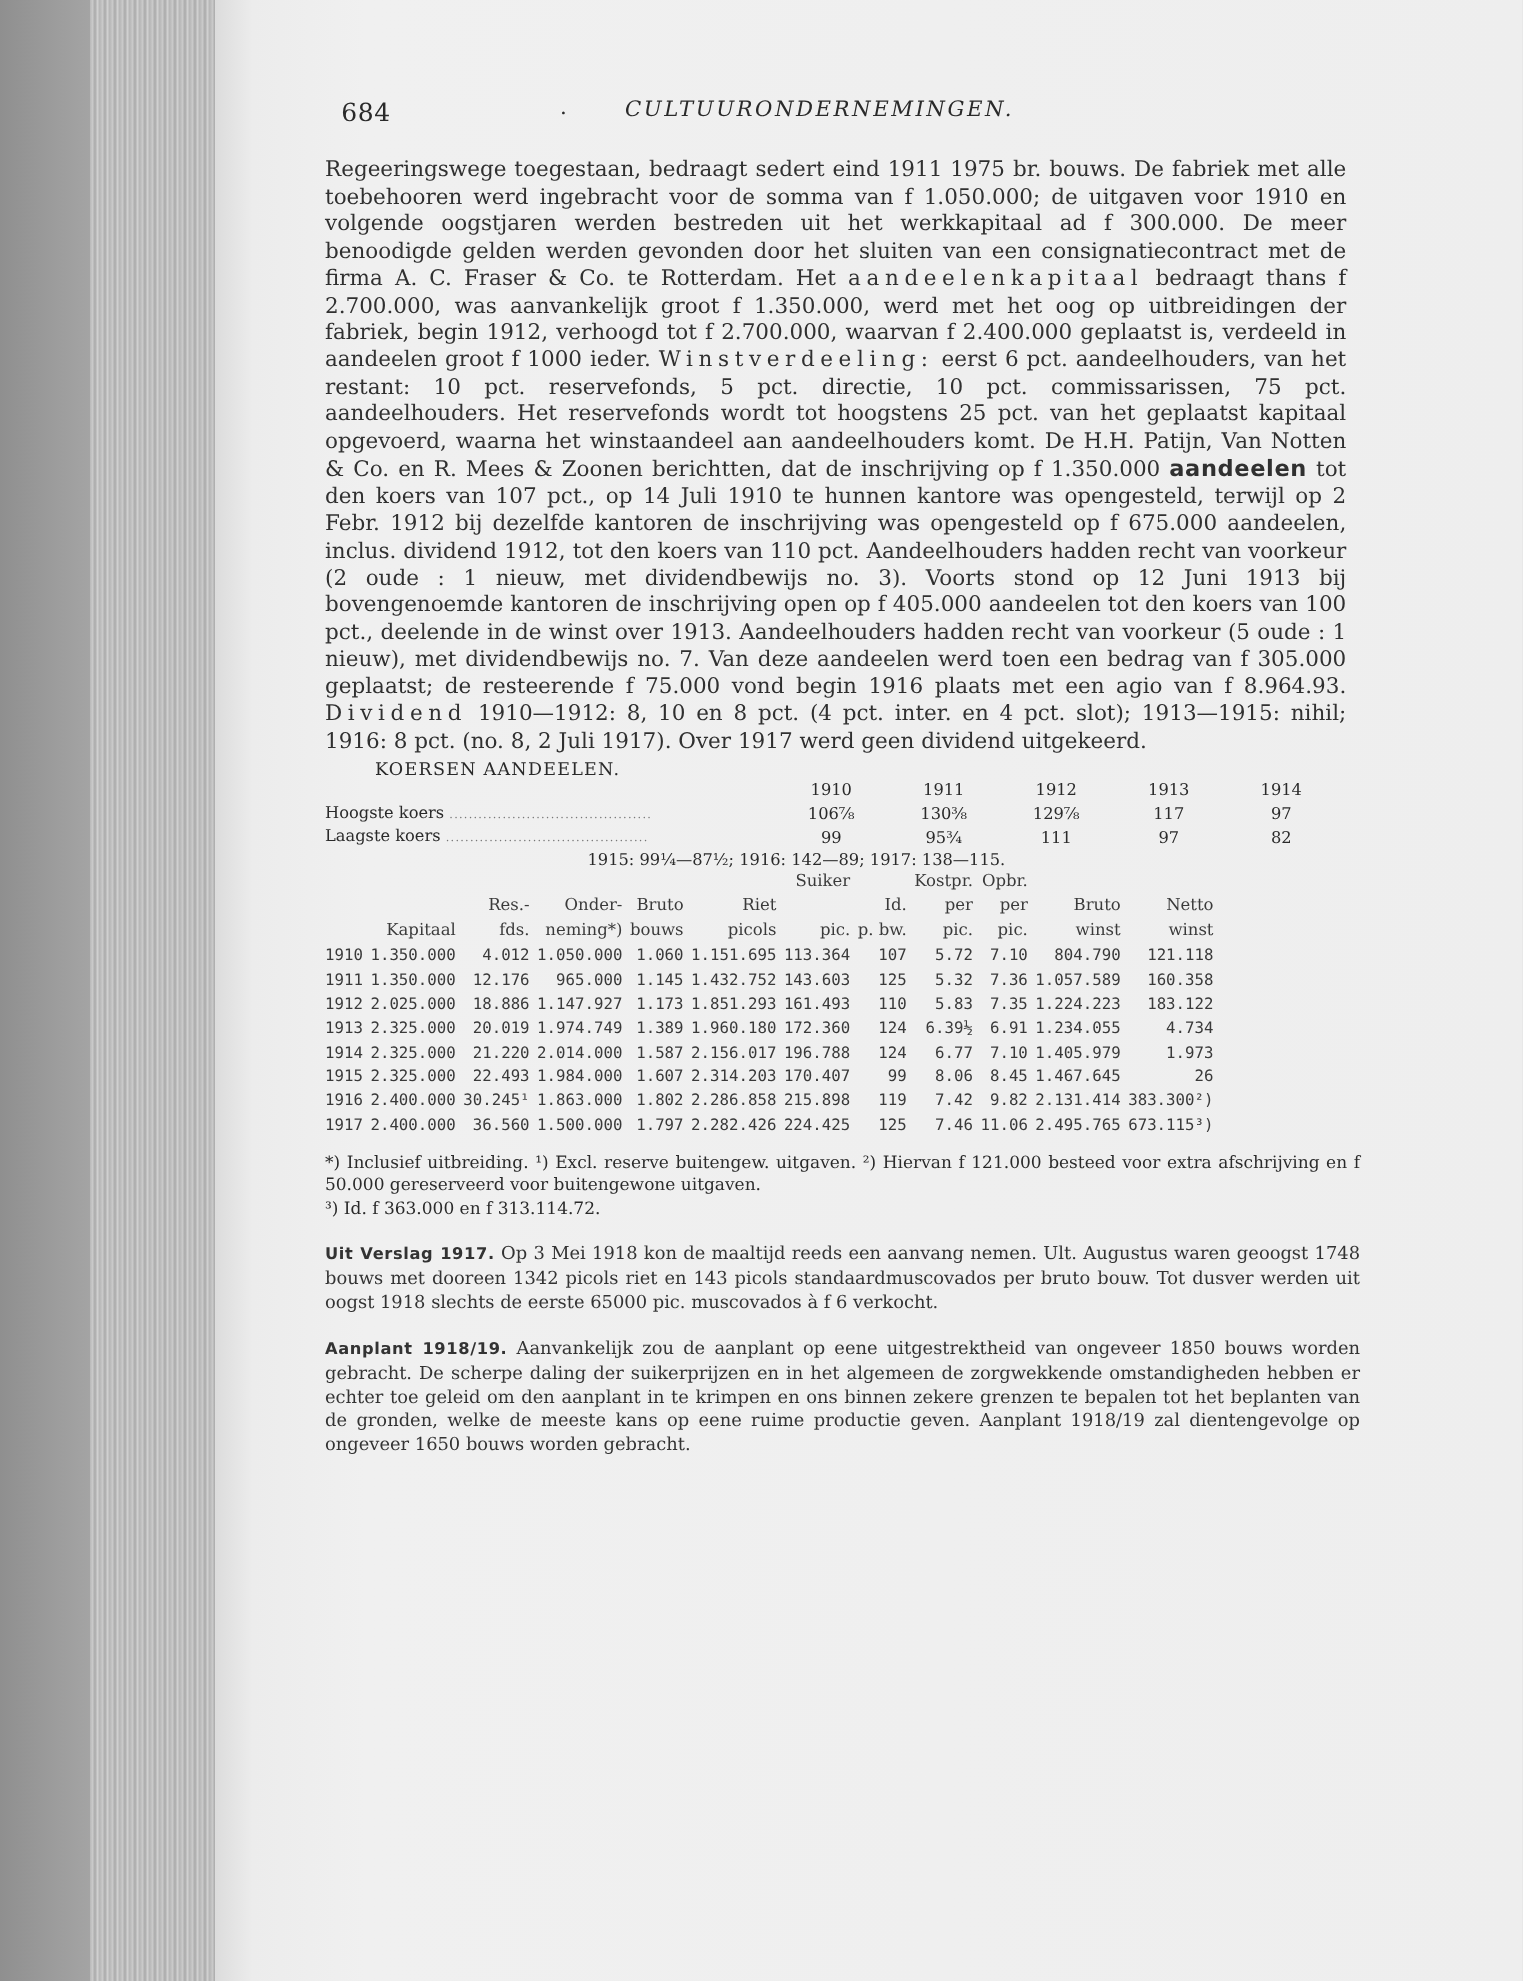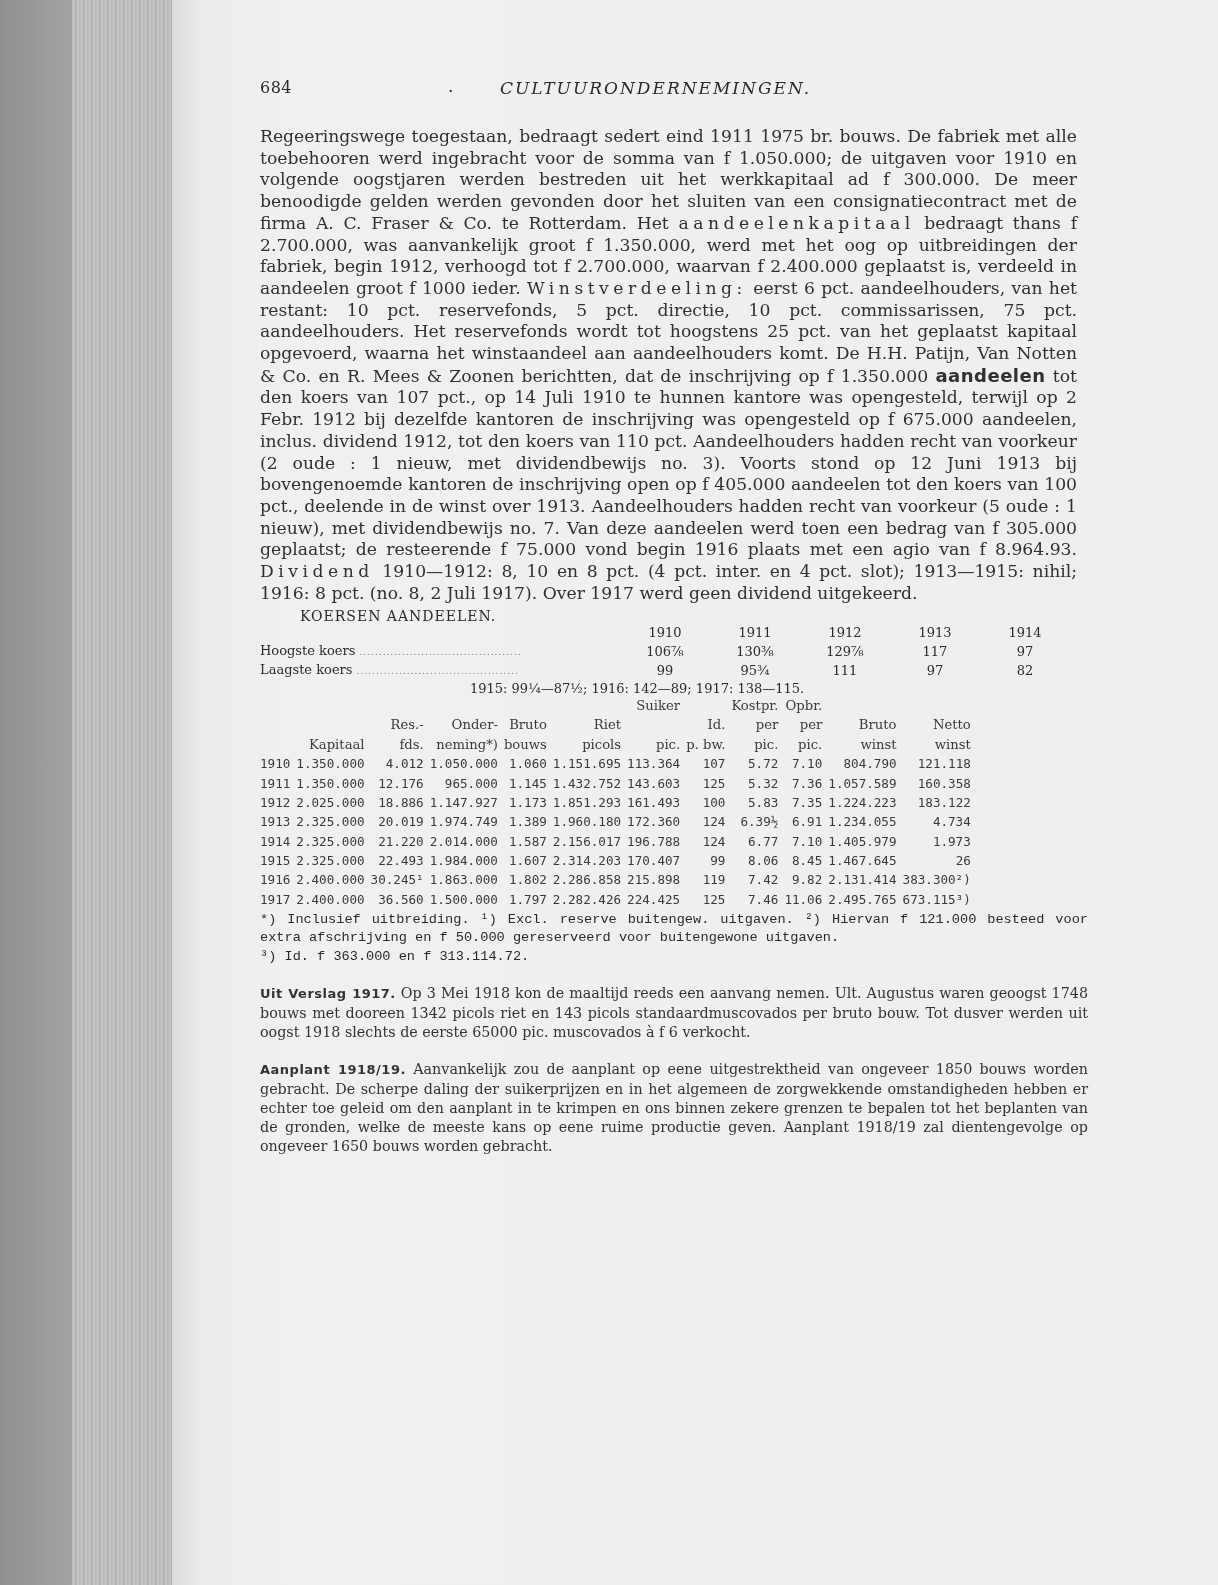--- a/index.html
+++ b/index.html
@@ -19,41 +19,41 @@
     border-right: 1px solid #bdbdbd;
   }
   .page {
     position: absolute; left: 172px; top: 0; width: 1046px; height: 1585px;
     background: linear-gradient(90deg, #dcdcdc 0px, #ececec 30px, #f0f0f0 120px, #eeeeee 100%);
   }
   .content { position: absolute; left: 88px; top: 74px; width: 828px; }
   .running-head {
     position: relative; height: 30px; font-size: 17px; letter-spacing: 0.5px;
   }
-  .running-head .pagenum { position: absolute; left: 0; top: 4px; font-size: 16px; }
+  .running-head .pagenum { position: absolute; left: 13px; top: 4px; font-size: 20px; }
   .running-head .dot { position: absolute; left: 188px; top: 2px; }
   .running-head .title { position: absolute; left: 240px; top: 4px; font-style: italic; letter-spacing: 2px; }
   p.body {
     margin: 22px 11px 0 0; font-size: 17.2px; line-height: 21.7px; text-align: justify;
     text-align-last: left; color: #303030;
   }
   .spaced { letter-spacing: 4.5px; }
   .bold-sans { font-family: "DejaVu Sans", "Liberation Sans", sans-serif; font-weight: bold; font-size: 18px; letter-spacing: 0.5px; }
   .koersen-title { text-align: left; font-size: 14px; letter-spacing: 1px; margin-top: 4px; padding-left: 40px; }
   table { border-collapse: collapse; font-size: 13px; line-height: 17.5px; }
   .koersen td { padding: 0; }
   .koersen .label { width: 360px; }
   .koersen .dots { letter-spacing: 1px; color: #777; font-size: 9px; }
   .koersen .num { text-align: center; width: 90px; }
   .koersen-note { font-size: 13px; padding-left: 210px; }
   .fin { margin-top: 0; font-family: "DejaVu Sans Mono", "Liberation Mono", monospace; font-size: 12.6px; line-height: 19.3px; color: #3a3a3a; }
   .fin th { font-weight: normal; text-align: right; padding: 0 0 0 6px; vertical-align: bottom; font-family: "DejaVu Serif", serif; font-size: 13.2px; line-height: 19.5px; }
   .fin td { text-align: right; padding: 0 0 0 6px; white-space: nowrap; }
   .fin td.yr { text-align: left; padding-left: 0; }
-  .footnotes { font-size: 13.6px; line-height: 18.5px; margin-top: 2px; text-align: justify; text-align-last: left; font-family: Liberation Mono, monospace; }
+  .footnotes { font-size: 13.6px; line-height: 18.5px; margin-top: 12px; text-align: justify; text-align-last: left; }
   p.section { margin: 18px 0 0 0; font-size: 14.3px; line-height: 19.3px; text-align: justify; text-align-last: left; color: #333; }
   .section .lead { font-family: "DejaVu Sans", "Liberation Sans", sans-serif; font-weight: bold; font-size: 13px; letter-spacing: 0.5px; }
 </style>
 </head>
 <body>
 
 <div class="spine-left"></div>
 <div class="page-edges"></div>
 
 <div class="page">
@@ -173,21 +173,21 @@
             <td>160.358</td>
           </tr>
           <tr>
             <td class="yr">1912</td>
             <td>2.025.000</td>
             <td>18.886</td>
             <td>1.147.927</td>
             <td>1.173</td>
             <td>1.851.293</td>
             <td>161.493</td>
-            <td>100</td>
+            <td>110</td>
             <td>5.83</td>
             <td>7.35</td>
             <td>1.224.223</td>
             <td>183.122</td>
           </tr>
           <tr>
             <td class="yr">1913</td>
             <td>2.325.000</td>
             <td>20.019</td>
             <td>1.974.749</td>

